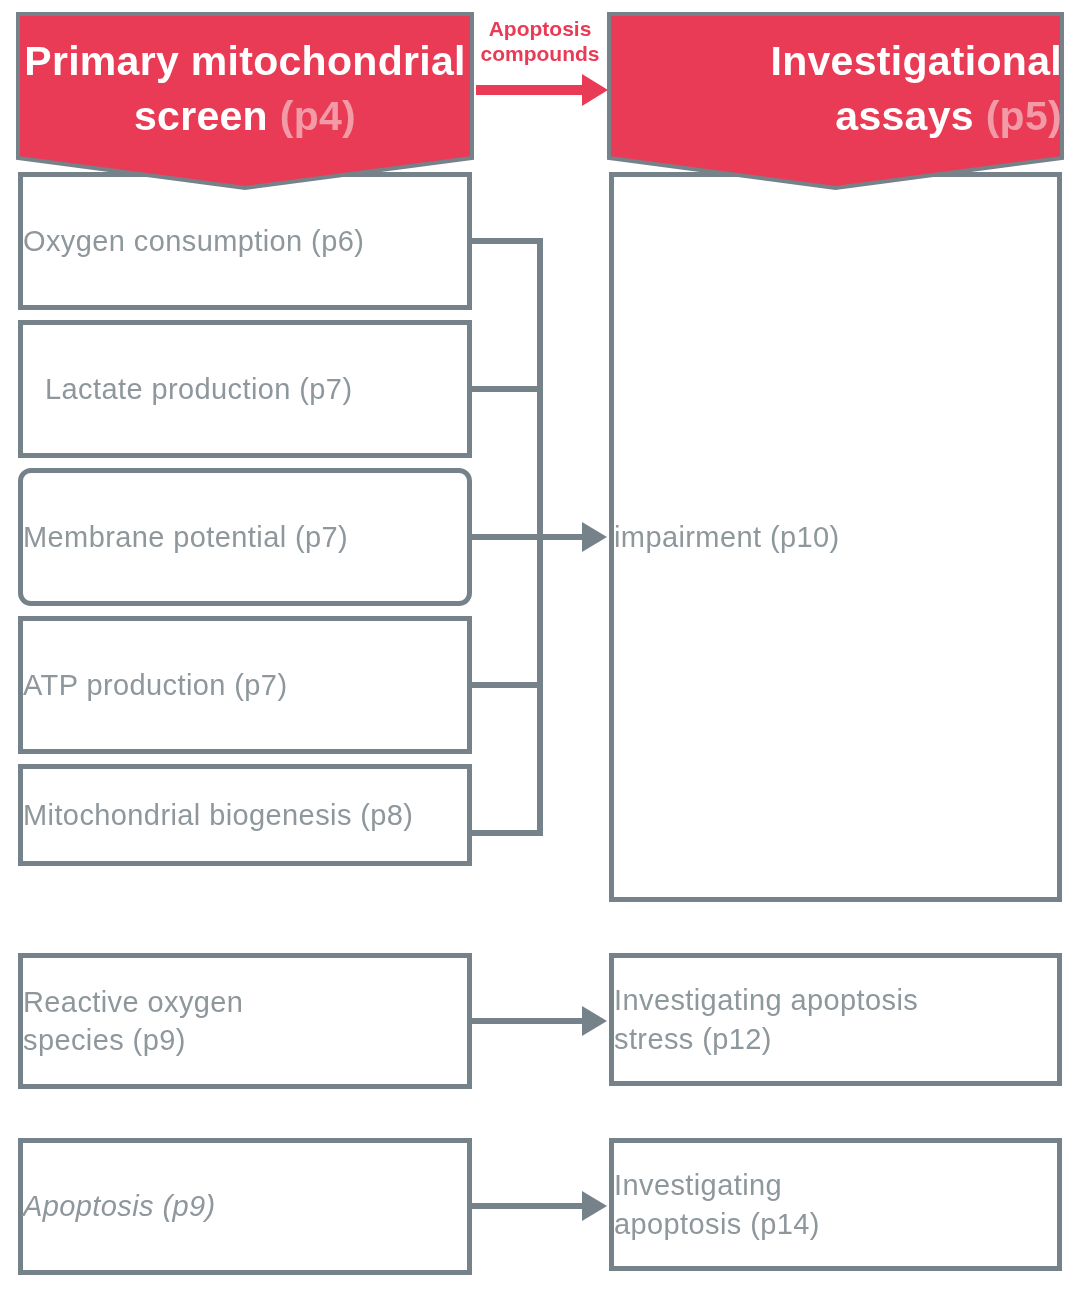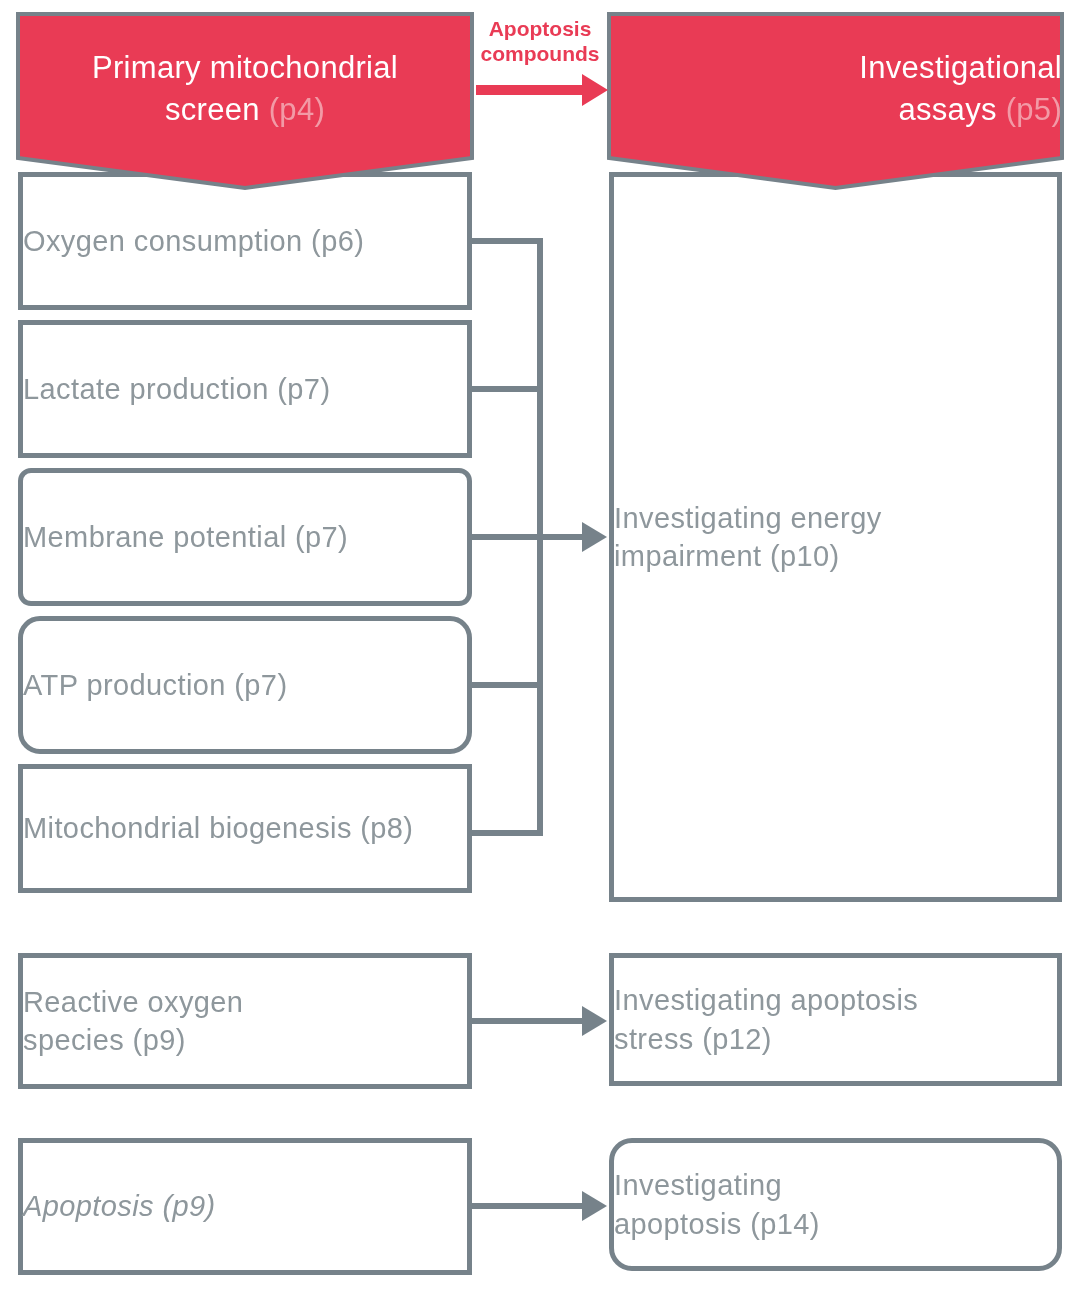--- a/index.html
+++ b/index.html
@@ -54,22 +54,22 @@
   .banner-text {
     position: absolute;
     top: 14px;
     height: 150px;
     z-index: 6;
     display: flex;
     flex-direction: column;
     align-items: center;
     justify-content: center;
     color: #ffffff;
-    font-weight: normal;
-    font-size: 31px;
+    font-weight: bold;
+    font-size: 41px;
     line-height: 1.35;
     letter-spacing: 0.3px;
     text-align: center;
   }
   .banner-text .page-ref { color: var(--pink); }
   .flow-label {
     position: absolute;
     left: 462px;
     top: 16px;
     width: 156px;
@@ -83,51 +83,50 @@
   .flow-label span { display: block; }
 </style>
 </head>
 <body>
 
 <div class="canvas">
 
   <div class="box col-left" style="top:172px;height:138px;">
     <span>Oxygen consumption (p6)</span>
   </div>
-  <div class="box col-left" style="top:320px;height:138px;">
+  <div class="box col-left" style="top:320px;height:138px;padding-left:22px;">
     <span>Lactate production (p7)</span>
   </div>
   <div class="box col-left" style="top:468px;height:138px;border-radius:13px;">
     <span>Membrane potential (p7)</span>
   </div>
-  <div class="box col-left" style="top:616px;height:138px;border-radius:22px;">
+  <div class="box col-left" style="top:616px;height:138px;">
     <span>ATP production (p7)</span>
   </div>
-  <div class="box col-left" style="top:764px;height:129px;">
+  <div class="box col-left" style="top:764px;height:102px;">
     <span>Mitochondrial biogenesis (p8)</span>
   </div>
 
   <div class="box col-right" style="top:172px;height:730px;">
-    <span>Investigating energy</span>
     <span>impairment (p10)</span>
   </div>
 
   <div class="box col-left" style="top:953px;height:136px;">
     <span>Reactive oxygen</span>
     <span>species (p9)</span>
   </div>
   <div class="box col-right" style="top:953px;height:133px;">
     <span>Investigating apoptosis</span>
     <span>stress (p12)</span>
   </div>
 
   <div class="box col-left" style="top:1138px;height:137px;font-style:italic;">
     <span>Apoptosis (p9)</span>
   </div>
-  <div class="box col-right" style="top:1138px;height:133px;border-radius:23px;">
+  <div class="box col-right" style="top:1138px;height:133px;">
     <span>Investigating</span>
     <span>apoptosis (p14)</span>
   </div>
 
   <svg class="shapes" width="1080" height="1296" viewBox="0 0 1080 1296">
 
     <polygon class="banner-shape" points="18,14 472,14 472,158 245,188 18,158"></polygon>
     <polygon class="banner-shape" points="609,14 1062,14 1062,158 835.5,188 609,158"></polygon>
 
     <rect class="red-shaft" x="476" y="85" width="108" height="10"></rect>

